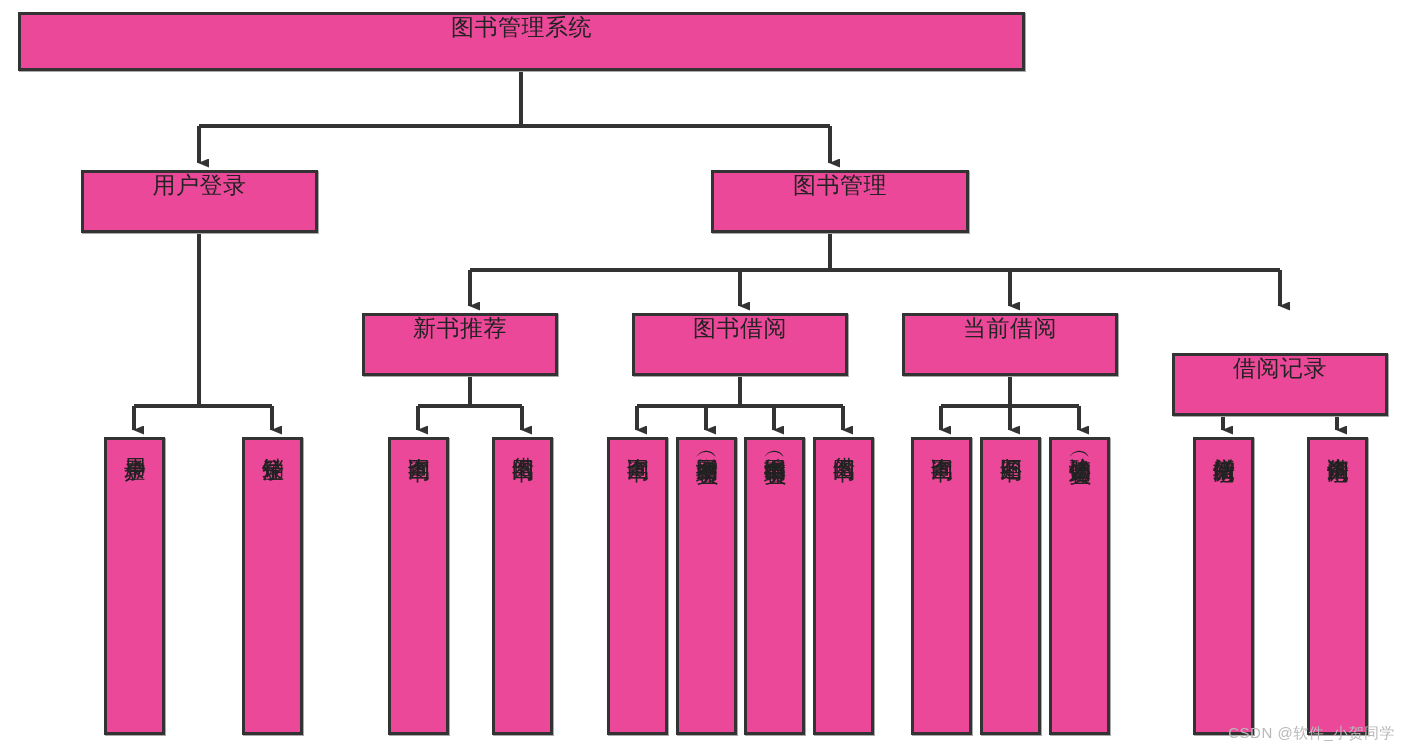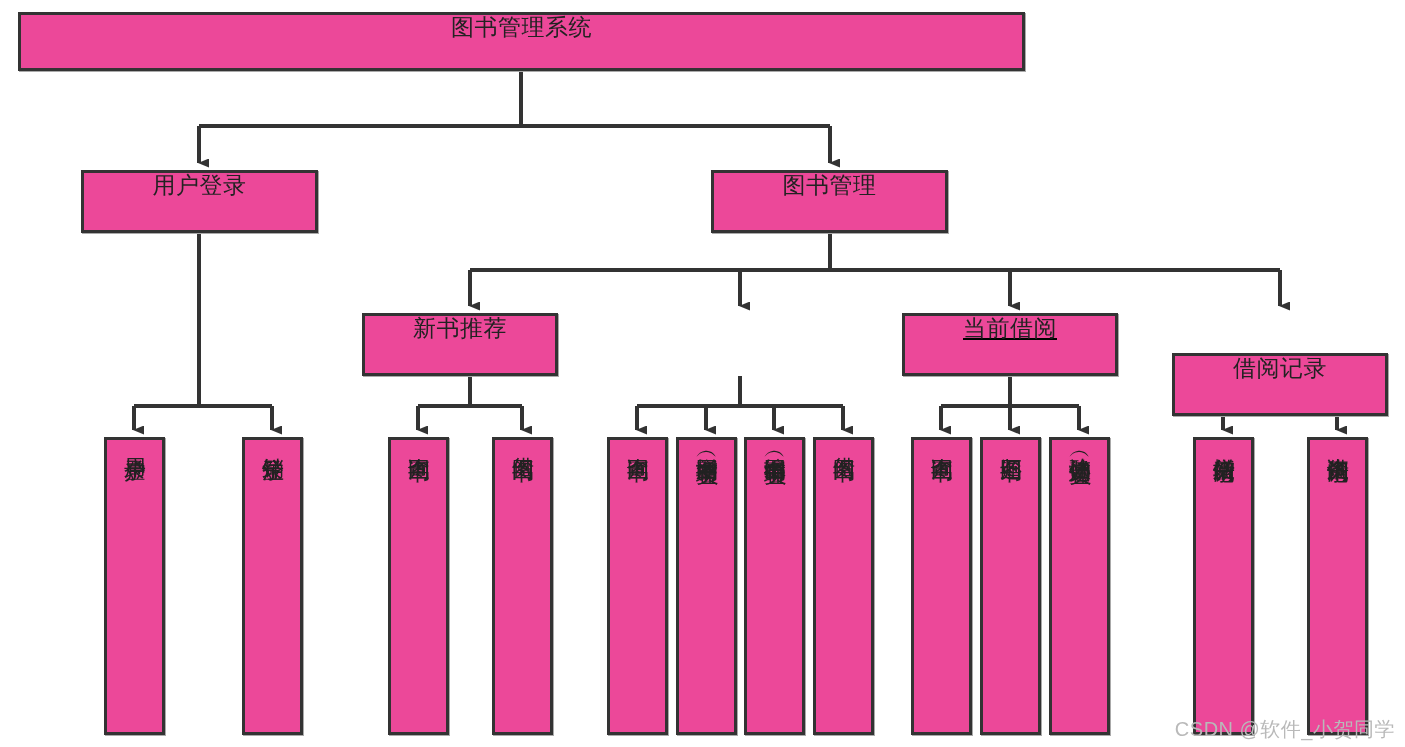--- a/index.html
+++ b/index.html
@@ -50,21 +50,21 @@
     position: absolute;
     left: 0; top: 0;
     width: 1405px;
     height: 747px;
     pointer-events: none;
   }
   #watermark {
     position: absolute;
     right: 10px;
     bottom: 4px;
-    font-size: 20px;
+    font-size: 15px;
     color: #b9b9b9;
     white-space: nowrap;
     letter-spacing: 0.5px;
     text-align: right;
   }
 </style>
 </head>
 <body>
 
 <div id="diagram-root">
@@ -121,28 +121,31 @@
     </g>
   </svg>
 
   <div class="node-box" style="left:18px; top:12px; width:1007px; height:59px;">
     <span class="node-label-h">图书管理系统</span>
   </div>
 
   <div class="node-box" style="left:81px; top:170px; width:237px; height:63px;">
     <span class="node-label-h">用户登录</span>
   </div>
-  <div class="node-box" style="left:711px; top:170px; width:237px; height:63px;">
+  <div class="node-box" style="left:711px; top:170px; width:258px; height:63px;">
     <span class="node-label-h">图书管理</span>
   </div>
 
   <div class="node-box" style="left:362px; top:313px; width:196px; height:63px;">
     <span class="node-label-h">新书推荐</span>
   </div>
-  <div class="node-box" style="left:902px; top:313px; width:216px; height:63px;text-decoration:underline;">
+  <div class="node-box" style="left:632px; top:313px; width:216px; height:63px;">
+    <span class="node-label-h">图书借阅</span>
+  </div>
+  <div class="node-box" style="left:902px; top:313px; width:216px; height:63px;">
     <span class="node-label-h">当前借阅</span>
   </div>
   <div class="node-box" style="left:1172px; top:313px; width:216px; height:63px;margin-top:40px;">
     <span class="node-label-h">借阅记录</span>
   </div>
 
   <div class="node-box" style="left:104px; top:437px; width:61px; height:298px;">
     <span class="node-label-v">用户登录</span>
   </div>
   <div class="node-box" style="left:242px; top:437px; width:61px; height:298px;">

